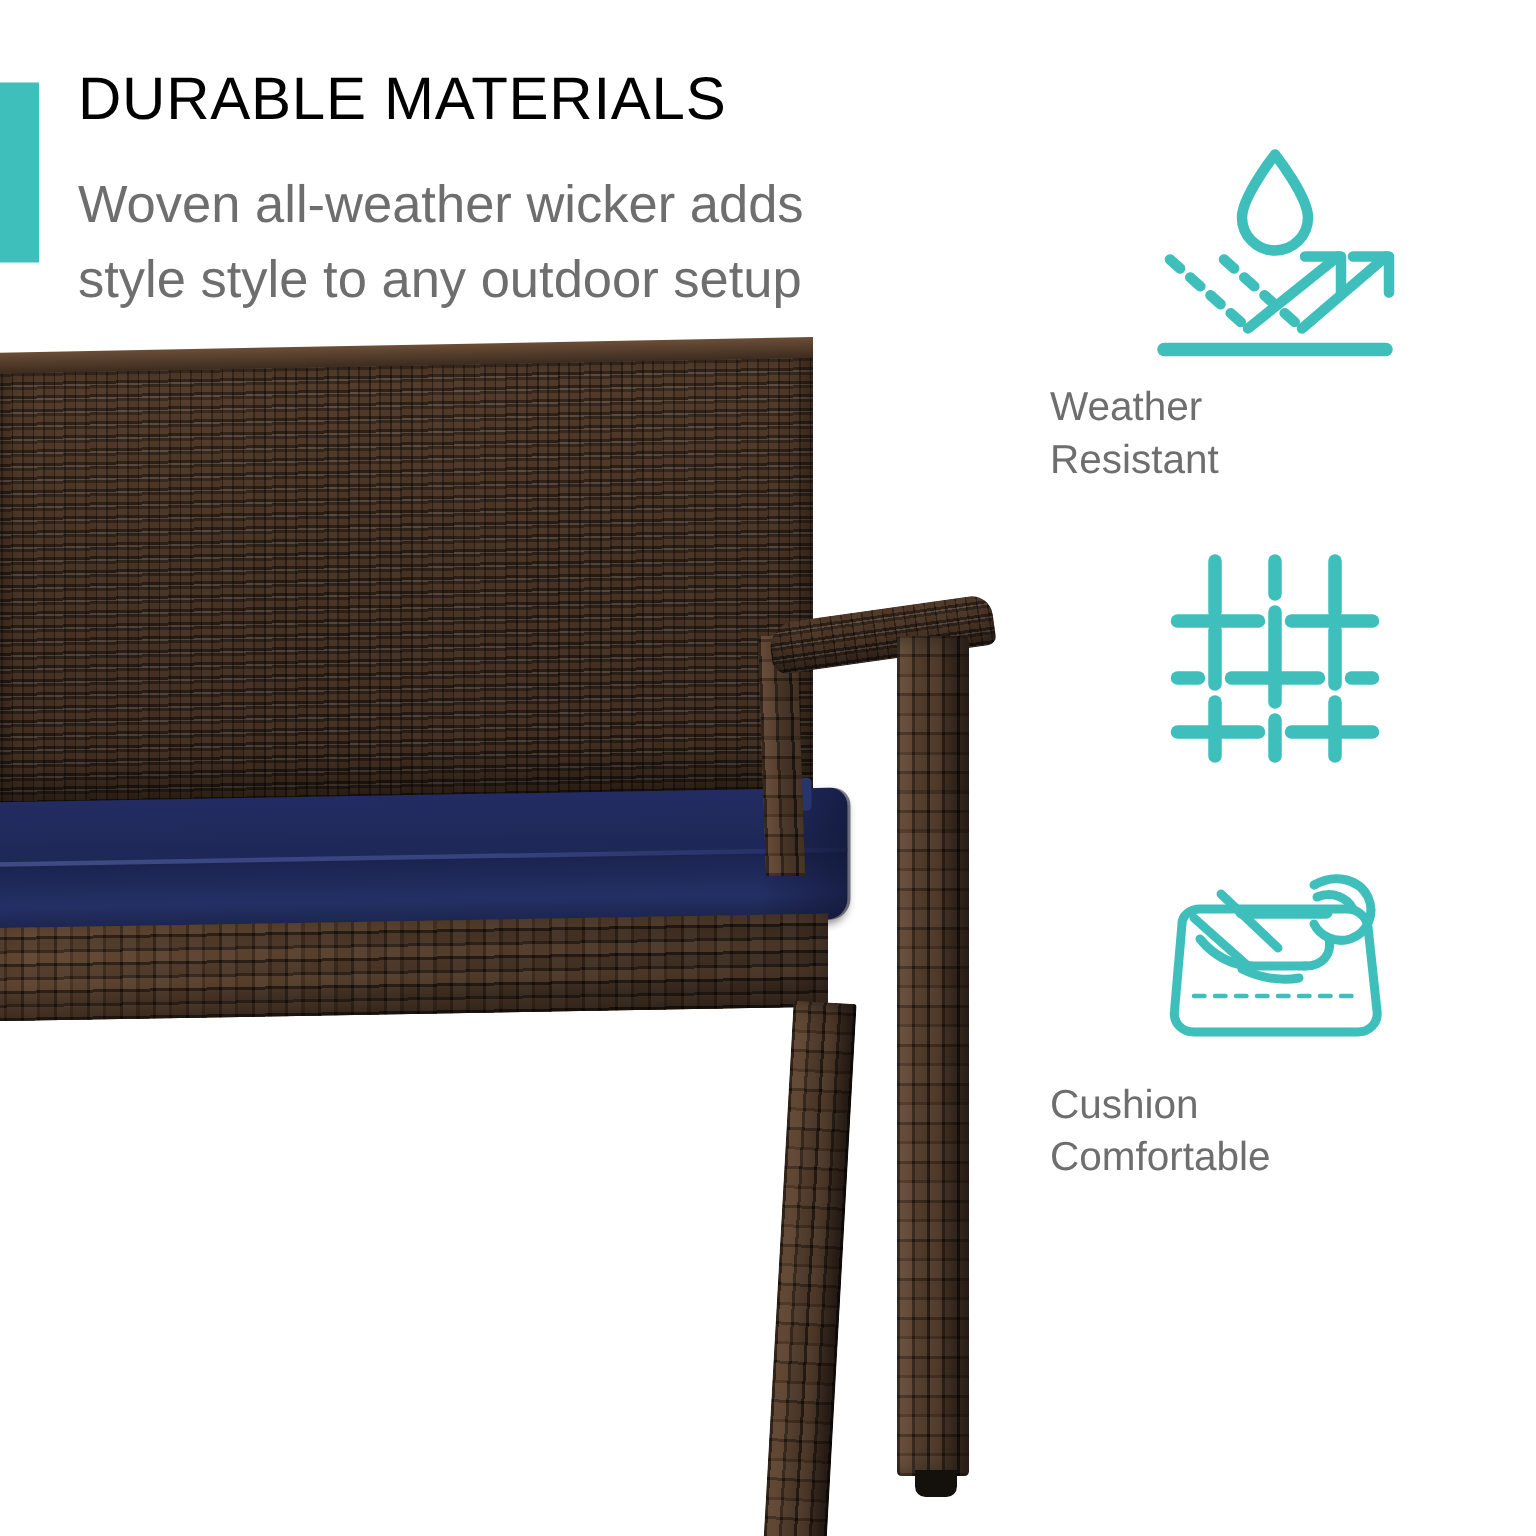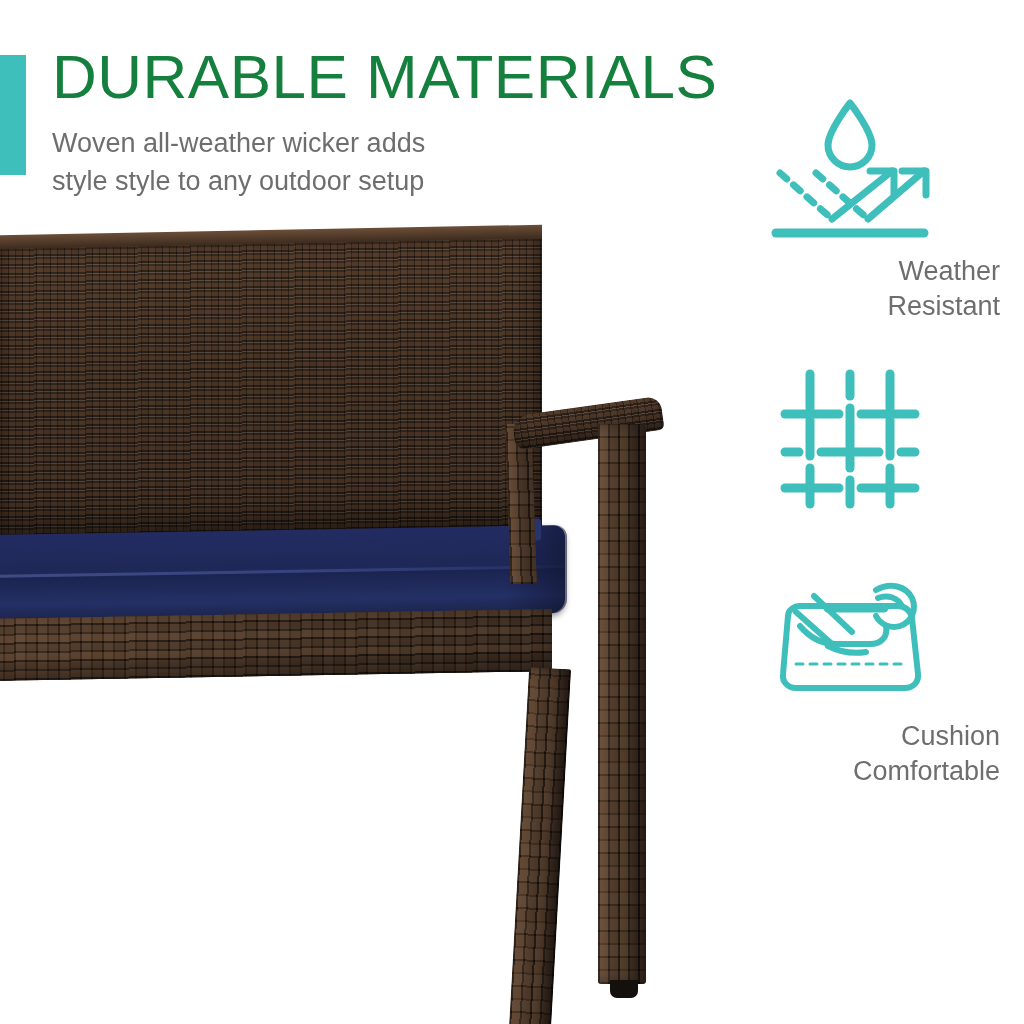--- a/index.html
+++ b/index.html
@@ -13,38 +13,37 @@
   }
   #stage{position:absolute;inset:0;width:1024px;height:1024px;background:#fff;}
 
   
   .accent-bar{
     position:absolute;left:0;top:55px;width:26px;height:120px;
     background:#3fbfbc;
   }
   .headline{
     position:absolute;left:52px;top:46px;
-    font-size:62px;letter-spacing:.5px;font-weight:400;
-    color:#15803d;white-space:nowrap;line-height:1;
+    font-size:40px;letter-spacing:.5px;font-weight:400;
+    color:#000000;white-space:nowrap;line-height:1;
     font-family:"Liberation Sans", sans-serif;
   }
   .subhead{
     position:absolute;left:52px;top:112px;width:560px;
-    font-size:27px;line-height:1.42;font-weight:300;
+    font-size:35px;line-height:1.42;font-weight:300;
     color:#6e6e6e;
     font-family:"Liberation Sans", sans-serif;
-    margin-top:12px;
   }
   .subhead .ln{display:block;}
 
   
   .features{
     position:absolute;left:700px;top:90px;width:300px;
   }
-  .feature{position:relative;width:300px;text-align:right;}
+  .feature{position:relative;width:300px;text-align:left;}
   .feature + .feature{margin-top:36px;}
   .feat-icon{
     height:160px;display:flex;align-items:center;justify-content:center;
   }
   .feat-label{
     font-size:27px;line-height:1.28;font-weight:300;color:#6e6e6e;
     font-family:"Liberation Sans", sans-serif;margin-top:4px;
   }
   .feat-label .ln{display:block;}
 

